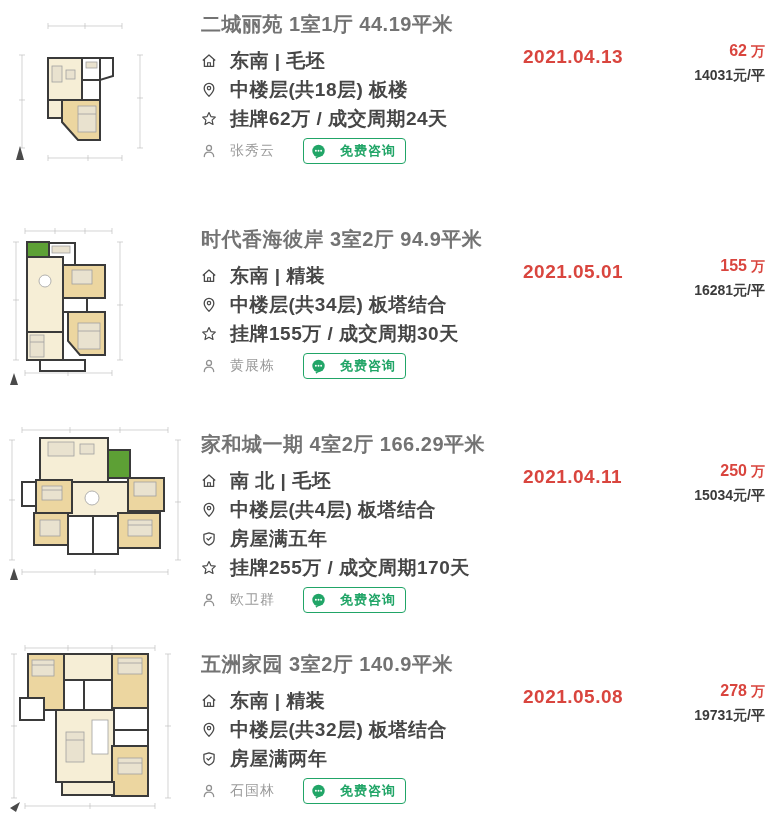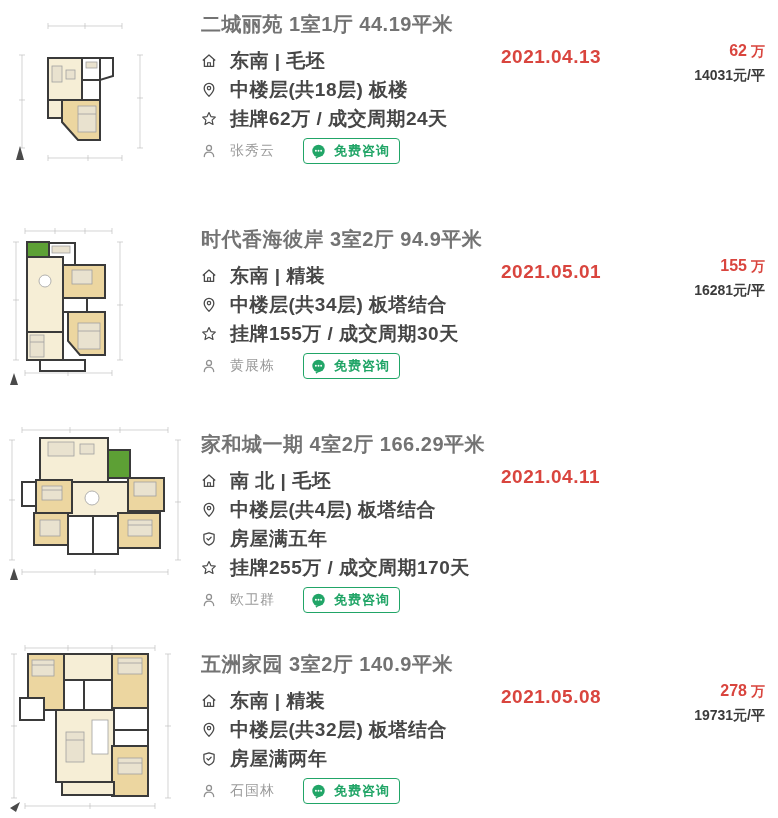--- a/index.html
+++ b/index.html
@@ -18,28 +18,28 @@
     margin:0 0 8px 0; font-size:20px; font-weight:bold; color:#737373;
     letter-spacing:.5px; cursor:pointer;
   }
   .info-row { display:flex; align-items:center; height:29px; }
   .info-row .ic { width:16px; height:16px; margin-right:13px; color:#4a4a4a; flex:0 0 16px; }
   .info-text { font-size:19px; font-weight:bold; color:#464646; letter-spacing:.5px; }
   .agent-row { display:flex; align-items:center; margin-top:5px; }
   .agent-row .ic { width:16px; height:16px; margin-right:13px; color:#909090; flex:0 0 16px; }
   .agent-name { font-size:14px; color:#9a9a9a; margin-right:28px; letter-spacing:1px; }
   .consult-btn {
-    display:inline-flex; align-items:center; gap:8px;
+    display:inline-flex; align-items:center; gap:14px;
     border:1px solid #21a567; border-radius:4px; background:#fff;
     padding:3px 9px 3px 7px; cursor:pointer;
     color:#21a567; font-size:13px; font-weight:bold; font-family:inherit; letter-spacing:1px;
   }
   .consult-btn .bic { width:15px; height:15px; }
   .date {
-    position:absolute; left:306px; top:46px;
+    position:absolute; left:328px; top:46px;
     font-size:19px; font-weight:bold; color:#d9453e; letter-spacing:.5px;
   }
   .price-block { position:absolute; right:13px; top:42px; text-align:right; }
   .price-line { color:#d9453e; font-weight:bold; white-space:nowrap; }
   .price-value { font-size:16px; }
   .price-unit { font-size:14px; margin-left:4px; }
   .unit-price { font-size:14px; font-weight:bold; color:#3b3b3b; margin-top:6px; }
   svg.planimg { display:block; }
 </style>
 </head>
@@ -319,20 +319,24 @@
         </svg>
       <span class="agent-name">欧卫群</span>
       <button class="consult-btn">
         <svg class="bic">
             <use href="#i-chat"></use>
           </svg>
         <span>免费咨询</span>
       </button>
     </div>
     <div class="date">2021.04.11</div>
+    <div class="price-block">
+      <div class="price-line"><span class="price-value">250</span><span class="price-unit">万</span></div>
+      <div class="unit-price">15034元/平</div>
+    </div>
   </div>
 </section>
 
 <section class="listing h178">
   <div class="plan">
     <svg class="planimg" width="195" height="178" viewBox="0 0 195 178">
       <g stroke="#c2c2c2" stroke-width="0.7">
         <line x1="25" y1="8" x2="155" y2="8"></line>
           <line x1="25" y1="5" x2="25" y2="11"></line>
           <line x1="68" y1="5" x2="68" y2="11"></line>

